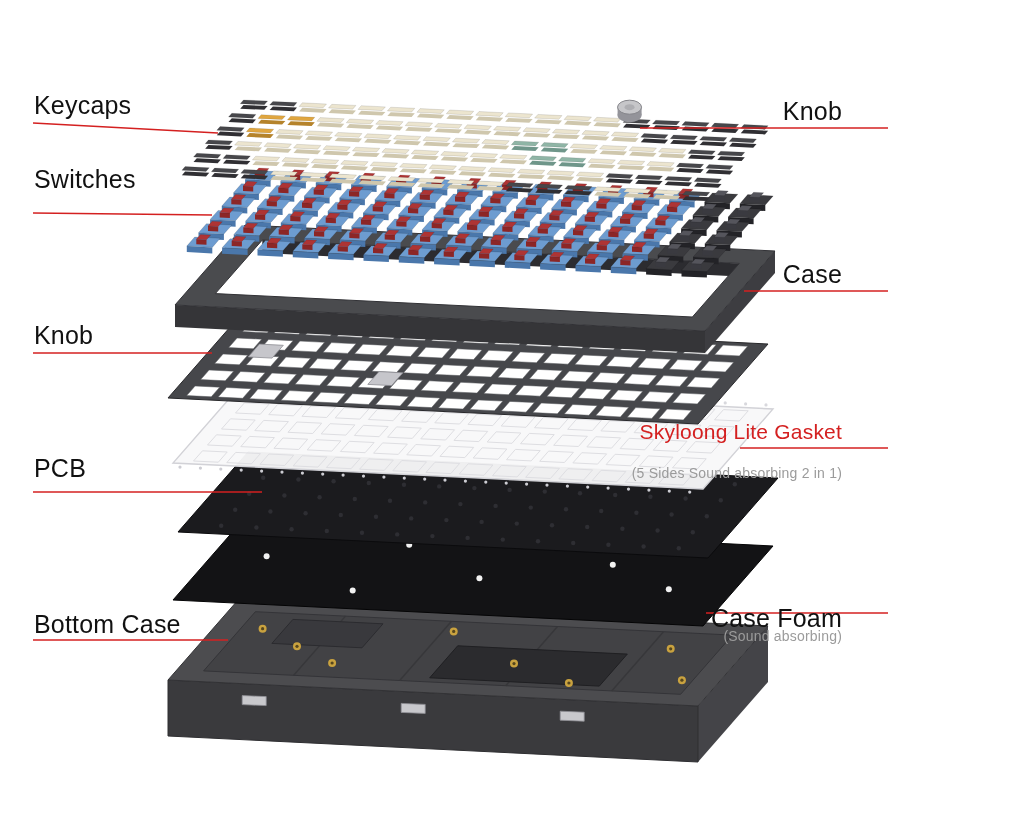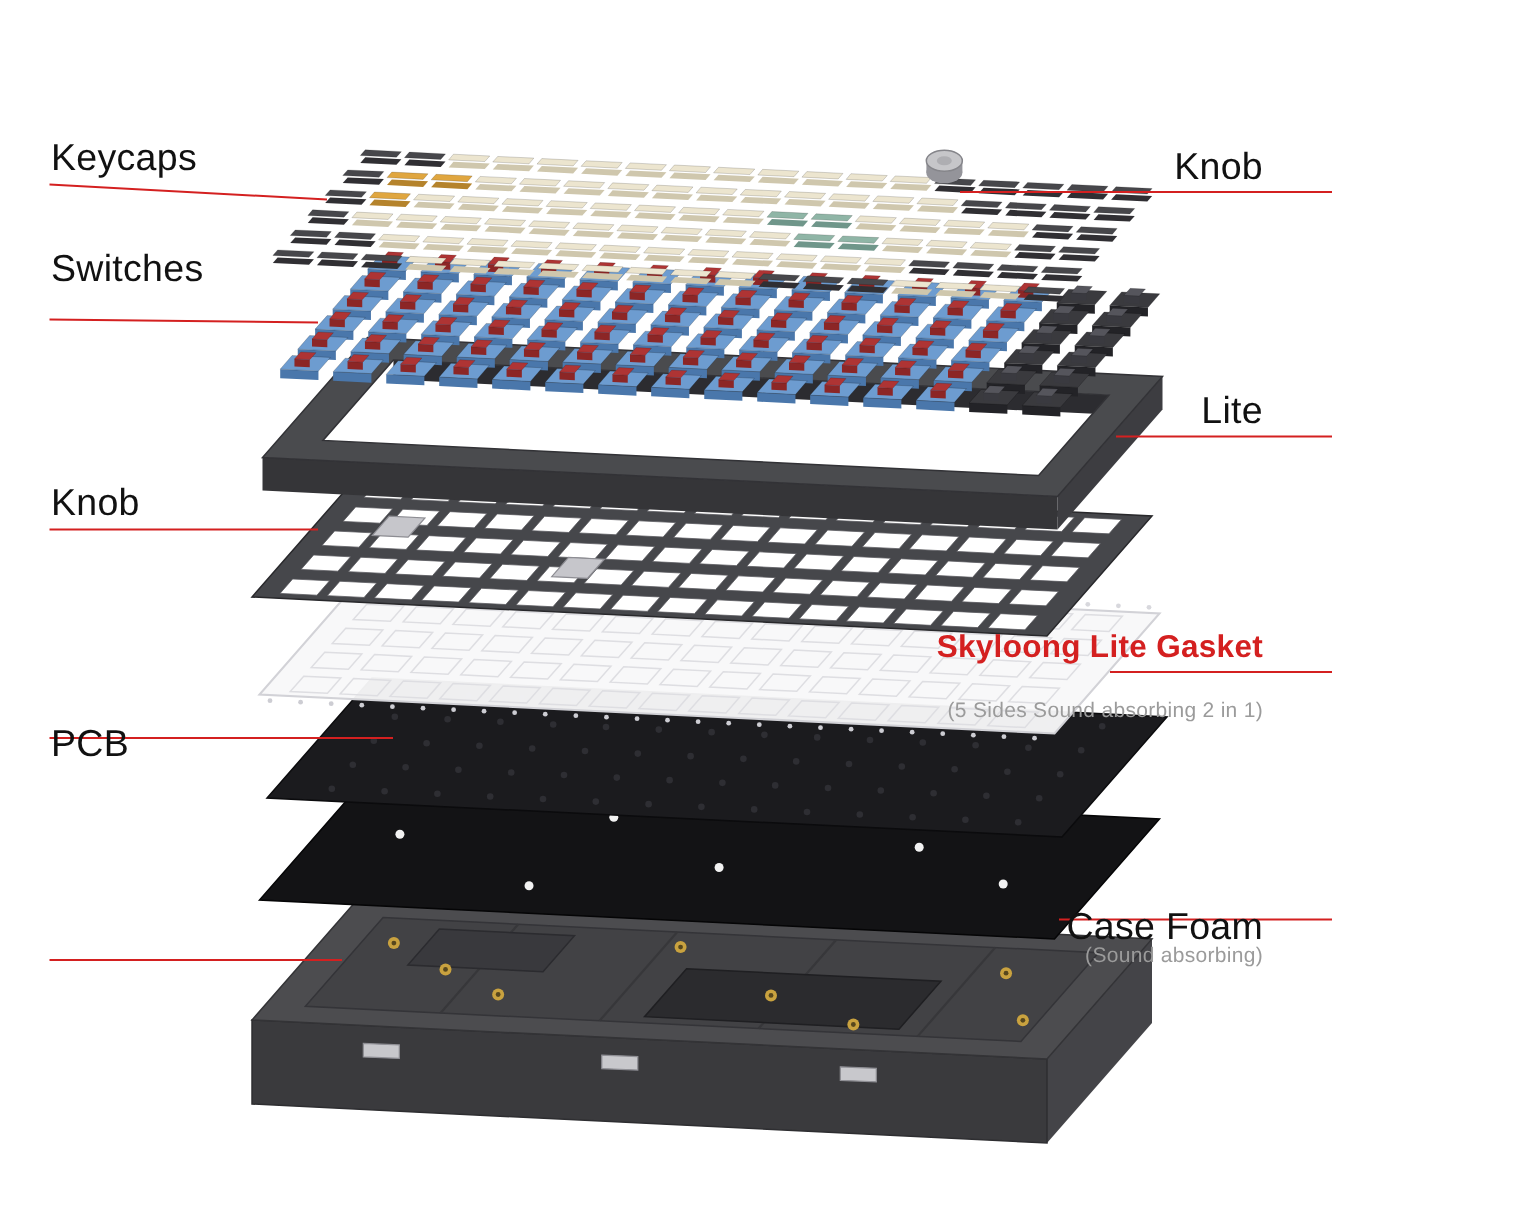--- a/index.html
+++ b/index.html
@@ -2,21 +2,21 @@
 <html><head>
 <meta charset="utf-8">
 <style>
   html,body{margin:0;padding:0;background:#ffffff;}
   body{font-family:"Liberation Sans",sans-serif;}
   .stage{position:relative;width:888px;height:817px;background:#ffffff;overflow:hidden;}
   svg{position:absolute;left:0;top:0;}
   .lbl{position:absolute;font-size:25px;color:#111111;letter-spacing:.2px;white-space:nowrap;}
   .lbl.l{left:34px;}
   .lbl.r{right:46px;text-align:right;}
-  .lbl.accent{color:#d42020;font-weight:bold;font-size:21px;}
+  .lbl.accent{color:#d42020;font-weight:normal;font-size:21px;}
   .lbl.sub{color:#9b9b9b;font-size:14px;font-weight:normal;margin-top:12px;}
 </style>
 </head>
 <body>
 
 <div class="stage">
   <svg id="scene" width="1024" height="817" viewBox="0 0 1024 817">
       <g>
         <polygon points="768.0,626.0 698.0,706.0 698.0,762.0 768.0,682.0" fill="#444448"></polygon>
         <polygon points="168.0,680.0 698.0,706.0 698.0,762.0 168.0,736.0" fill="#3a3a3d" stroke="#2e2e31" stroke-width="1"></polygon>
@@ -946,21 +946,22 @@
         <line x1="640" y1="128" x2="978" y2="128" stroke="#d42020" stroke-width="1.3"></line>
         <line x1="744" y1="291" x2="978" y2="291" stroke="#d42020" stroke-width="1.3"></line>
         <line x1="740" y1="448" x2="978" y2="448" stroke="#d42020" stroke-width="1.3"></line>
         <line x1="706" y1="613" x2="978" y2="613" stroke="#d42020" stroke-width="1.3"></line>
       </g>
     </svg>
 
   <div class="lbl l" style="top:91px">Keycaps</div>
   <div class="lbl l" style="top:165px">Switches</div>
   <div class="lbl l" style="top:321px">Knob</div>
-  <div class="lbl l" style="top:482px">PCB</div>
+  <div class="lbl l" style="top:454px">PCB</div>
+  <div class="lbl l" style="top:610px">Bottom Case</div>
 
   <div class="lbl r" style="top:97px">Knob</div>
-  <div class="lbl r" style="top:260px">Lite</div>
+  <div class="lbl r" style="top:260px">Case</div>
   <div class="lbl r accent" style="top:420px">Skyloong Lite Gasket</div>
   <div class="lbl r sub" style="top:453px">(5 Sides Sound absorbing 2 in 1)</div>
   <div class="lbl r" style="top:604px">Case Foam</div>
   <div class="lbl r sub" style="top:616px">(Sound absorbing)</div>
 </div>
 
 </body></html>

